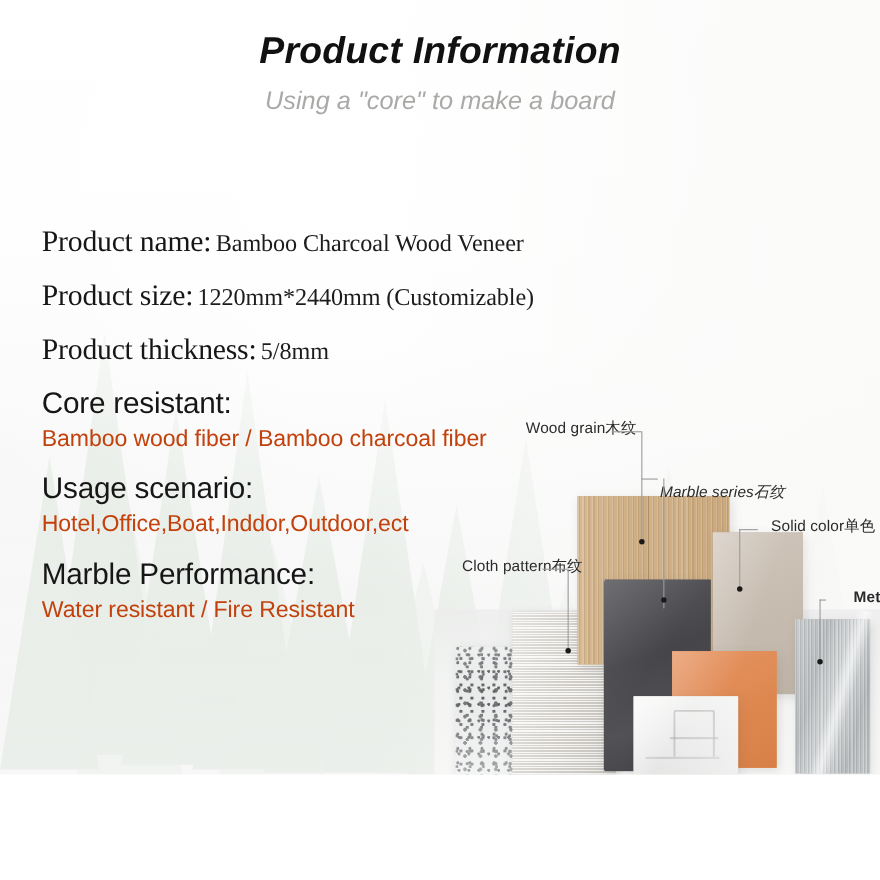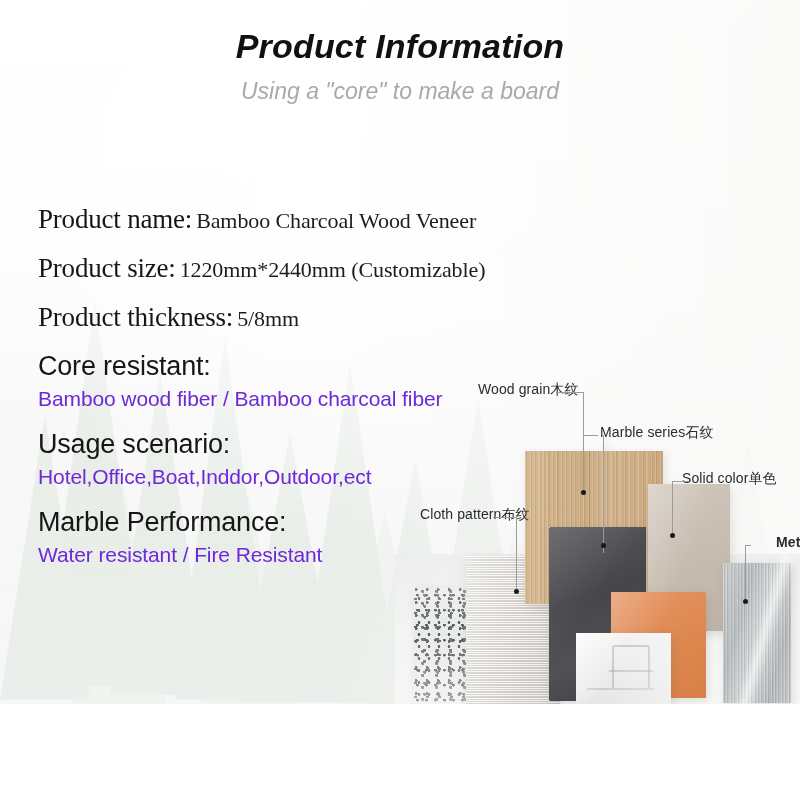--- a/index.html
+++ b/index.html
@@ -92,21 +92,21 @@
   .spec-stacked  { margin-bottom: 8px; }
   .spec-value-line { margin-bottom: 22px; line-height: 1; }
 
   .lbl {
     font-size: 27px;
     color: #161616;
     letter-spacing: -0.2px;
   }
   .val {
     font-size: 21px;
-    color: #6d28d9;
+    color: #c2410c;
     letter-spacing: -0.1px;
   }
   .val-lg {
     font-size: 22px;
     color: #1c1c1c;
     letter-spacing: -0.1px;
   }
 
   
   .samples { position: absolute; inset: 0; }
@@ -421,27 +421,27 @@
       <div class="board-top"></div>
       <div class="board-edge"></div>
       <div class="board-edge2"></div>
     </div>
 
     <div class="callout" style="left:478px; top:381px;">Wood grain木纹</div>
     <div class="lead-h" style="left:556px; top:392px; width:27px;"></div>
     <div class="lead-v" style="left:583px; top:392px; height:100px;"></div>
     <div class="dot" style="left:581px; top:490px;"></div>
 
-    <div class="callout" style="left:600px; top:424px;">Marble series石纹</div>
+    <div class="callout" style="left:600px; top:439px;font-style:italic;">Marble series石纹</div>
     <div class="lead-h" style="left:583px; top:435px; width:15px;"></div>
     <div class="lead-v" style="left:583px; top:435px; height:0px;"></div>
     <div class="lead-v" style="left:603px; top:435px; height:118px;"></div>
     <div class="dot" style="left:601px; top:543px;"></div>
 
-    <div class="callout" style="left:682px; top:470px;">Solid color单色</div>
+    <div class="callout" style="left:701px; top:470px;">Solid color单色</div>
     <div class="lead-h" style="left:672px; top:481px; width:17px;"></div>
     <div class="lead-v" style="left:672px; top:481px; height:54px;"></div>
     <div class="dot" style="left:670px; top:533px;"></div>
 
     <div class="callout" style="left:776px; top:534px;font-weight:bold;">Metal金属</div>
     <div class="lead-h" style="left:745px; top:545px; width:6px;"></div>
     <div class="lead-v" style="left:745px; top:545px; height:56px;"></div>
     <div class="dot" style="left:743px; top:599px;"></div>
 
     <div class="callout" style="left:420px; top:506px;">Cloth pattern布纹</div>

